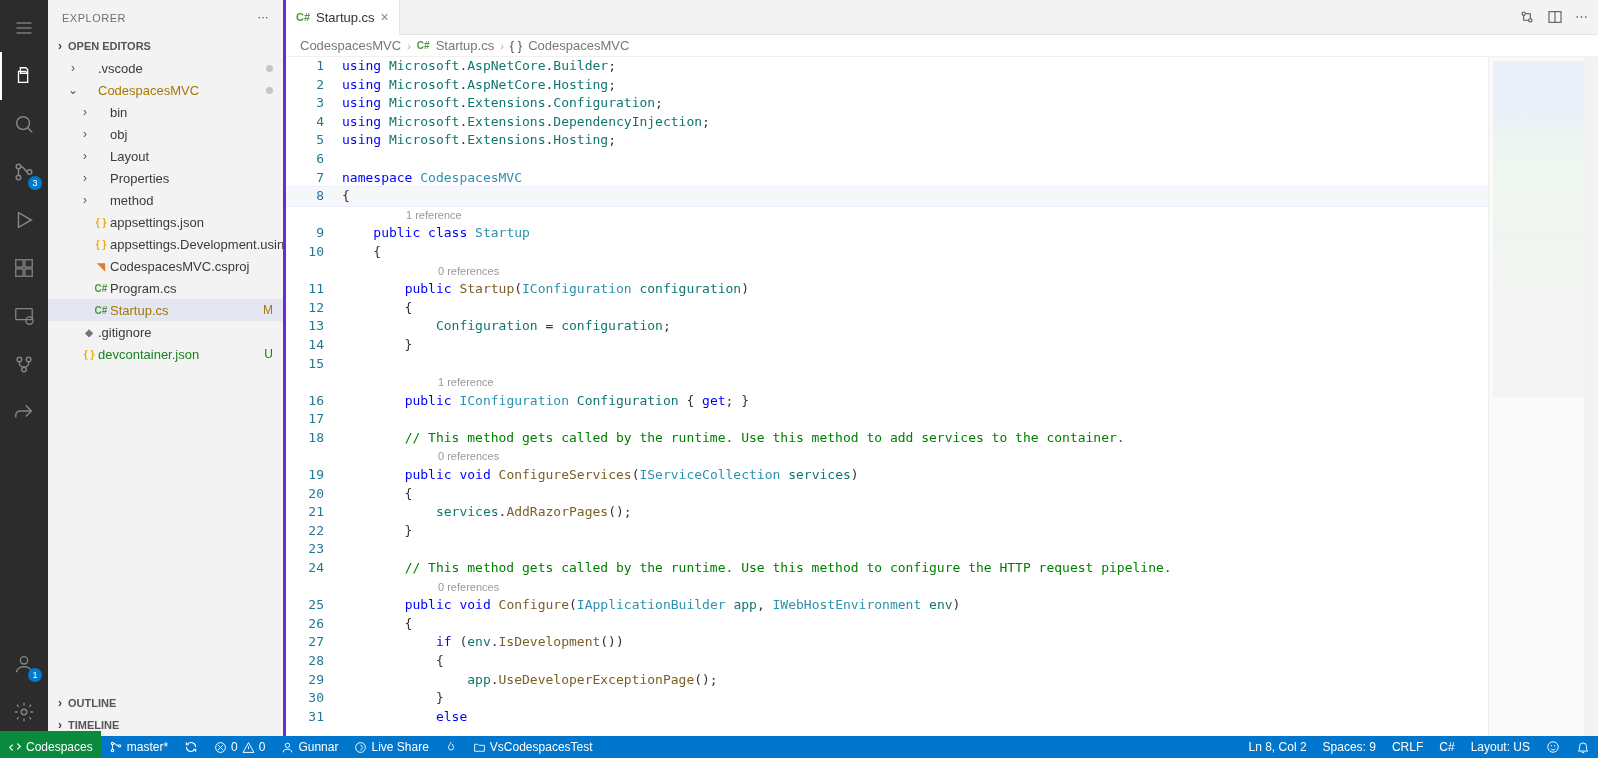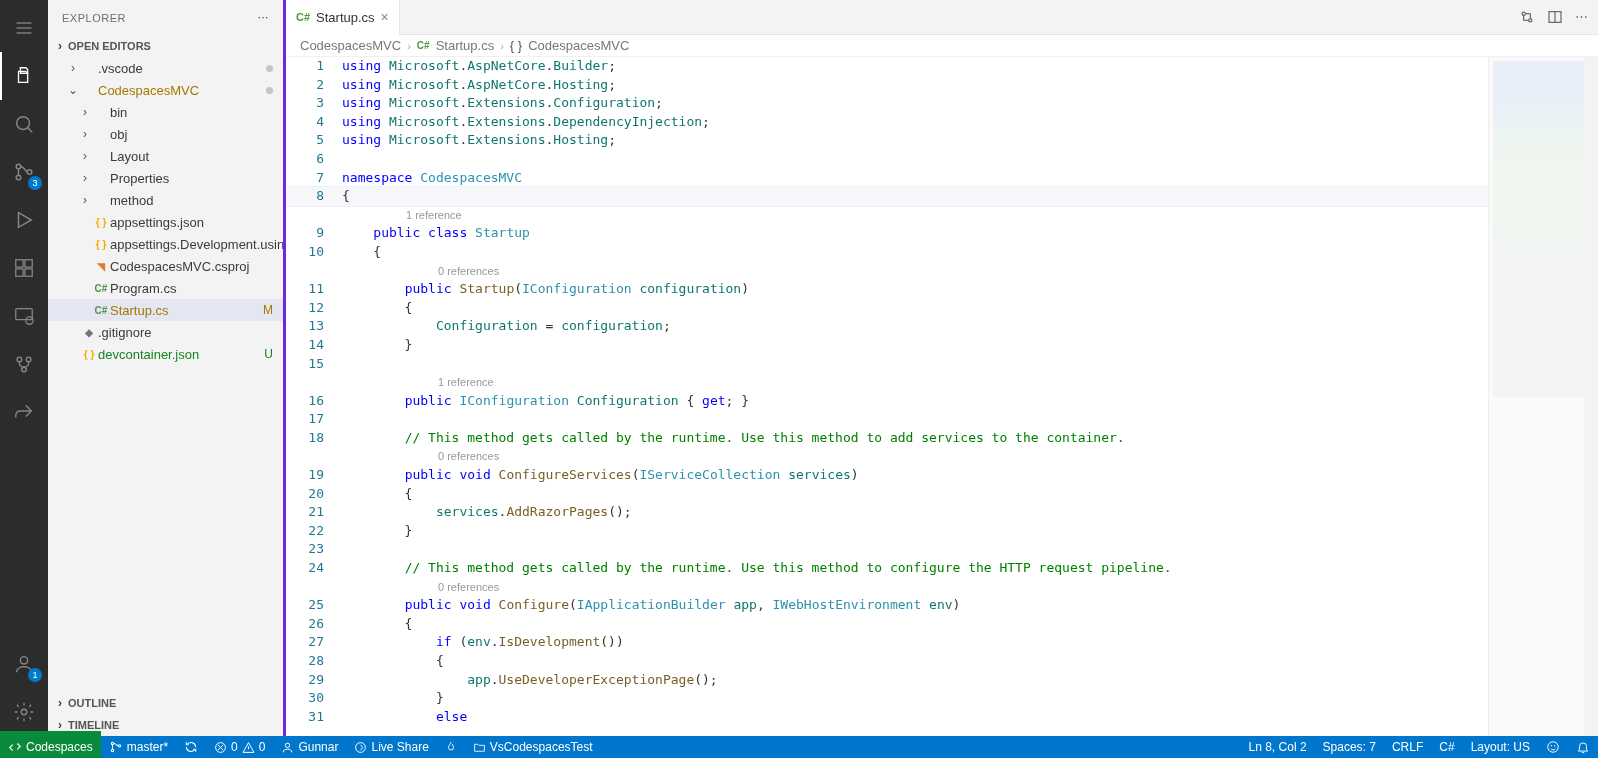--- a/index.html
+++ b/index.html
@@ -346,21 +346,21 @@
       <svg width="13" height="13" viewBox="0 0 24 24" fill="none" stroke="#fff" stroke-width="1.6">
           <path d="M3 6h6l2 2h10v11H3z"></path>
         </svg>
       <span>VsCodespacesTest</span>
     </div>
     <div class="status-right">
       <div class="status-item">
           <span>Ln 8, Col 2</span>
         </div>
       <div class="status-item">
-          <span>Spaces: 7</span>
+          <span>Spaces: 9</span>
         </div>
       <div class="status-item">
           <span>CRLF</span>
         </div>
       <div class="status-item">
           <span>C#</span>
         </div>
       <div class="status-item">
           <span>Layout: US</span>
         </div>

